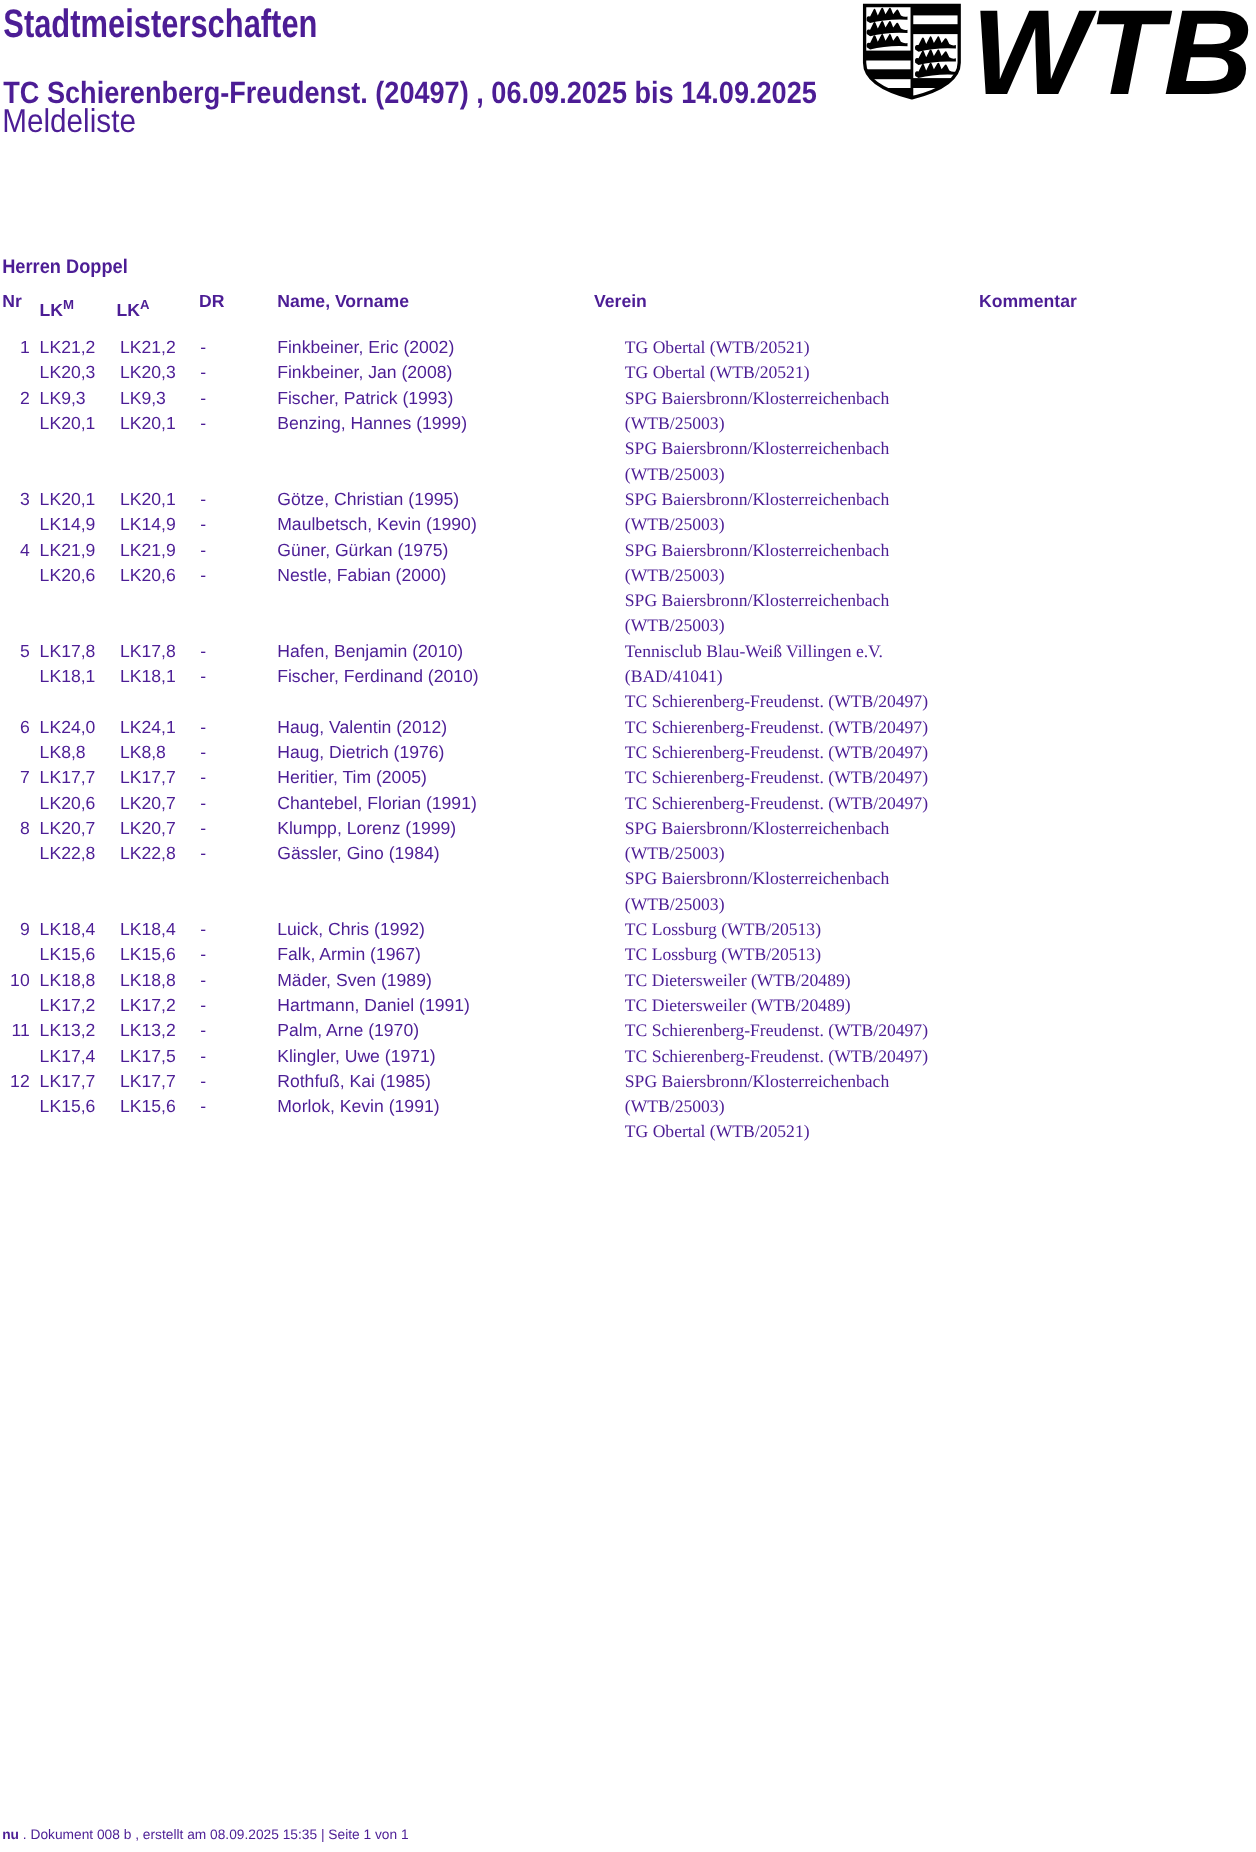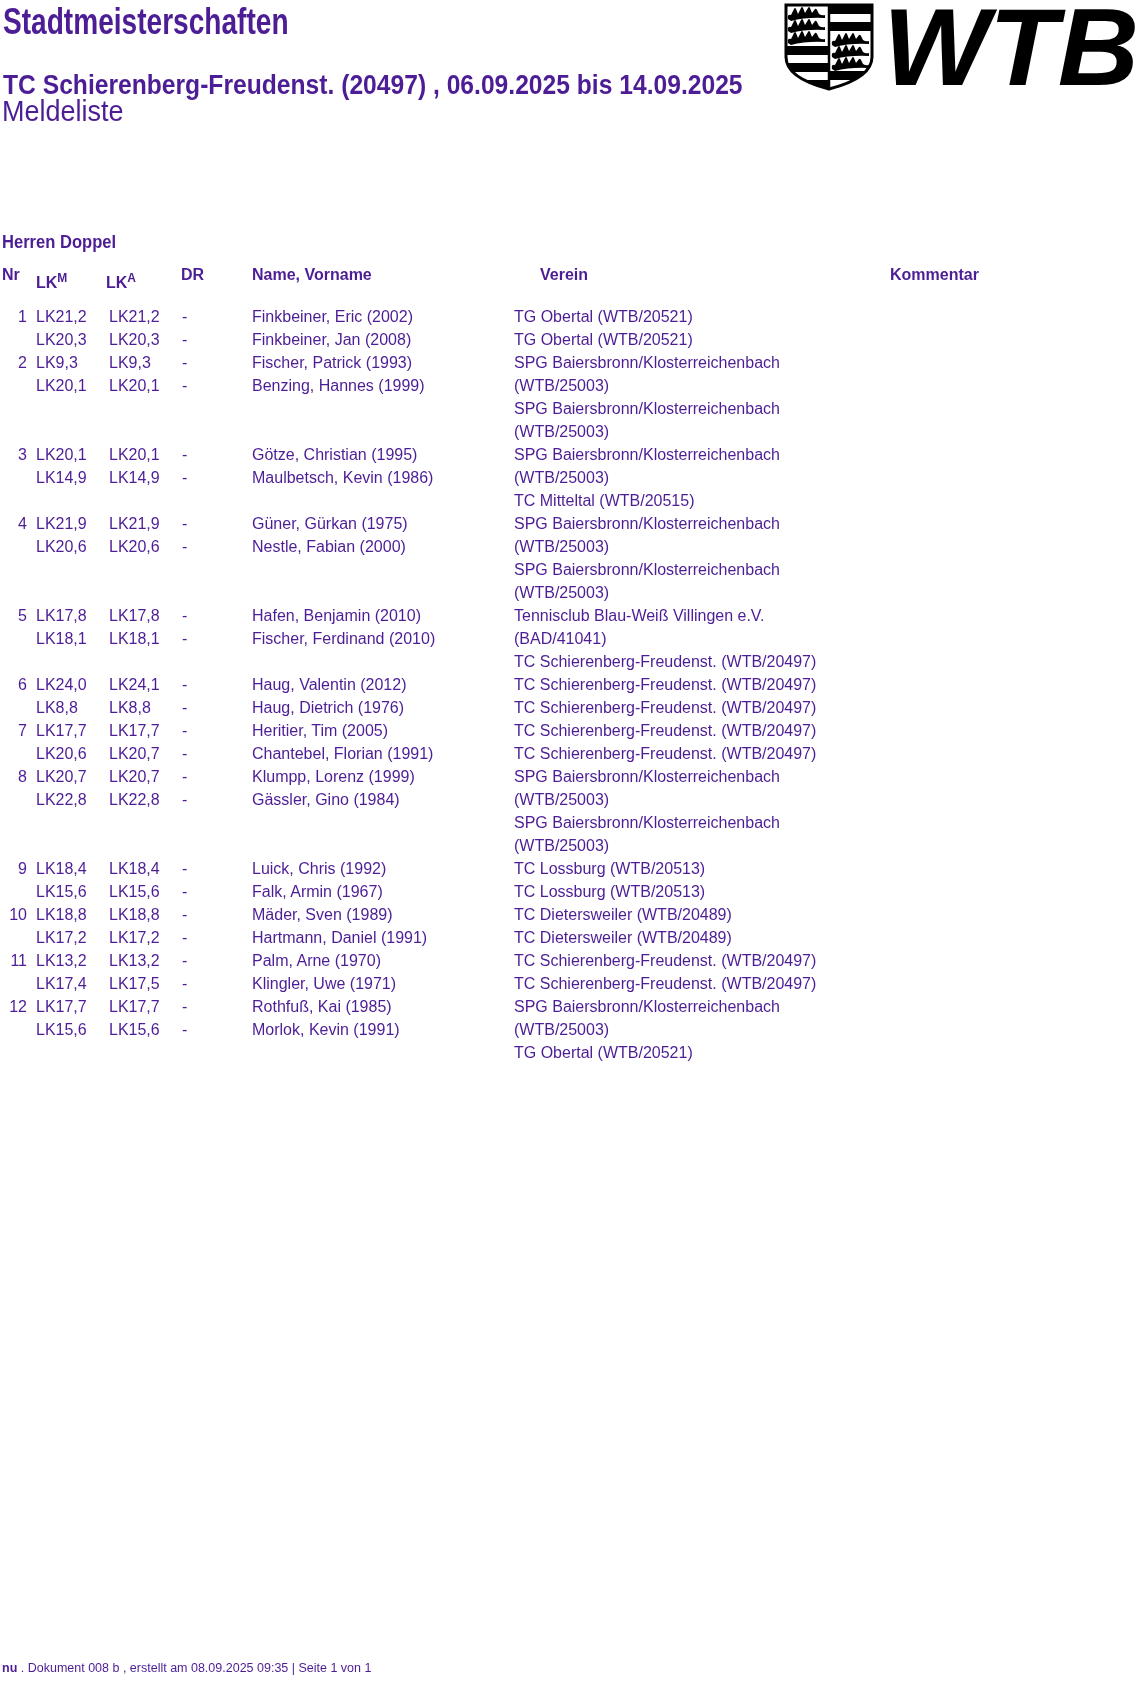--- a/index.html
+++ b/index.html
@@ -34,21 +34,21 @@
   .thead sup{font-size:12px;line-height:0;vertical-align:6px;}
 
   .tbody{left:0;top:305px;width:1142px;}
   .row-line{position:relative;height:23px;}
   .cell{position:absolute;top:0;font-size:16px;line-height:23px;white-space:nowrap;}
   .c-nr{left:0;width:27px;text-align:right;}
   .c-lkm{left:36px;}
   .c-lka{left:109px;}
   .c-dr{left:182px;}
   .c-name{left:252px;}
-  .c-verein{left:514px;}
+  .c-verein{left:568px;font-family:Liberation Serif, serif;}
 
   .footer{left:2px;top:1661px;font-size:12.5px;line-height:15px;}
   .footer .fb{font-weight:bold;}
 </style>
 </head>
 <body>
 
 <div class="page">
 
   <div class="abs doc-title narrow">Stadtmeisterschaften</div>
@@ -141,25 +141,22 @@
         <span class="cell c-lkm">LK20,1</span>
         <span class="cell c-lka">LK20,1</span>
         <span class="cell c-dr">-</span>
         <span class="cell c-name">Götze, Christian (1995)</span>
         <span class="cell c-verein">SPG Baiersbronn/Klosterreichenbach</span>
       </div>
       <div class="row-line">
         <span class="cell c-lkm">LK14,9</span>
         <span class="cell c-lka">LK14,9</span>
         <span class="cell c-dr">-</span>
-        <span class="cell c-name">Maulbetsch, Kevin (1986)</span>
-        <span class="cell c-verein">(WTB/25003)</span>
-      </div>
-      <div class="row-line">
-        <span class="cell c-verein">TC Mitteltal (WTB/20515)</span>
+        <span class="cell c-name">Maulbetsch, Kevin (1990)</span>
+        <span class="cell c-verein">(WTB/25003)</span>
       </div>
       <div class="row-line">
         <span class="cell c-nr">4</span>
         <span class="cell c-lkm">LK21,9</span>
         <span class="cell c-lka">LK21,9</span>
         <span class="cell c-dr">-</span>
         <span class="cell c-name">Güner, Gürkan (1975)</span>
         <span class="cell c-verein">SPG Baiersbronn/Klosterreichenbach</span>
       </div>
       <div class="row-line">
@@ -303,16 +300,16 @@
         <span class="cell c-dr">-</span>
         <span class="cell c-name">Morlok, Kevin (1991)</span>
         <span class="cell c-verein">(WTB/25003)</span>
       </div>
       <div class="row-line">
         <span class="cell c-verein">TG Obertal (WTB/20521)</span>
       </div>
     </div>
 
   <div class="abs footer">
-    <span class="fb">nu</span><span> . Dokument 008 b , erstellt am 08.09.2025 09:35 | Seite 1 von 1</span>
+    <span class="fb">nu</span><span> . Dokument 008 b , erstellt am 08.09.2025 15:35 | Seite 1 von 1</span>
   </div>
 
 </div>
 
 </body></html>

